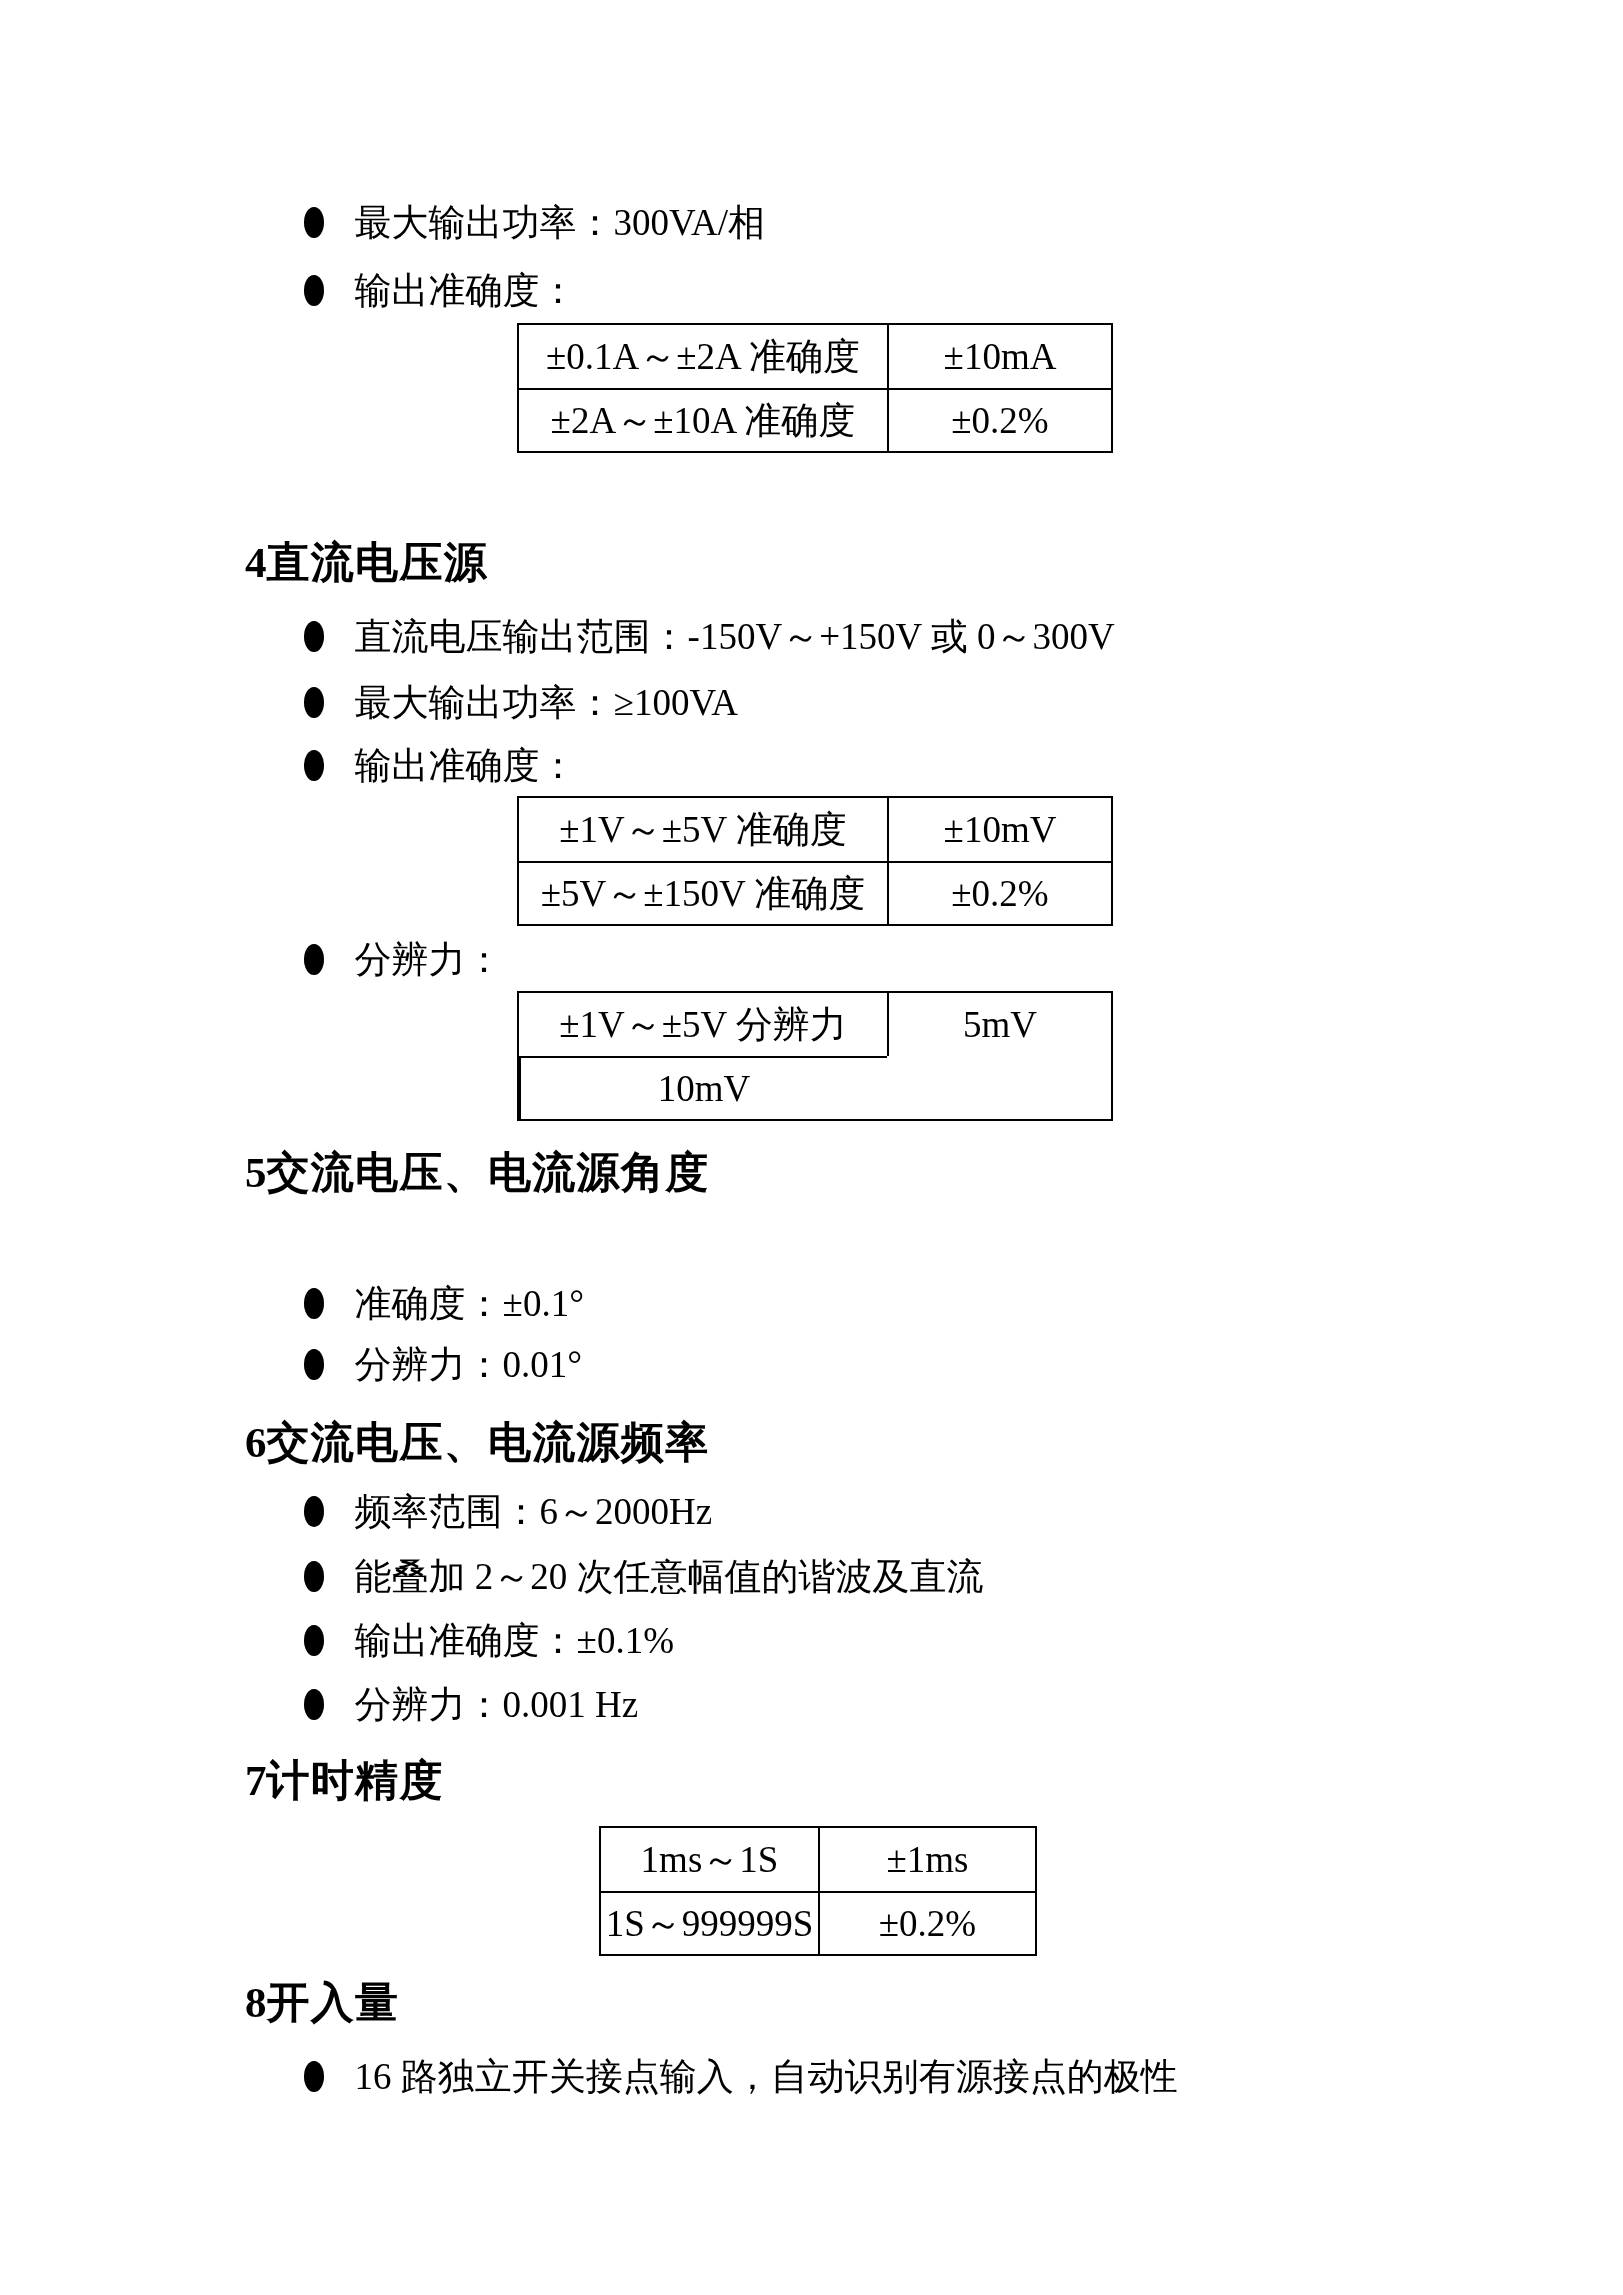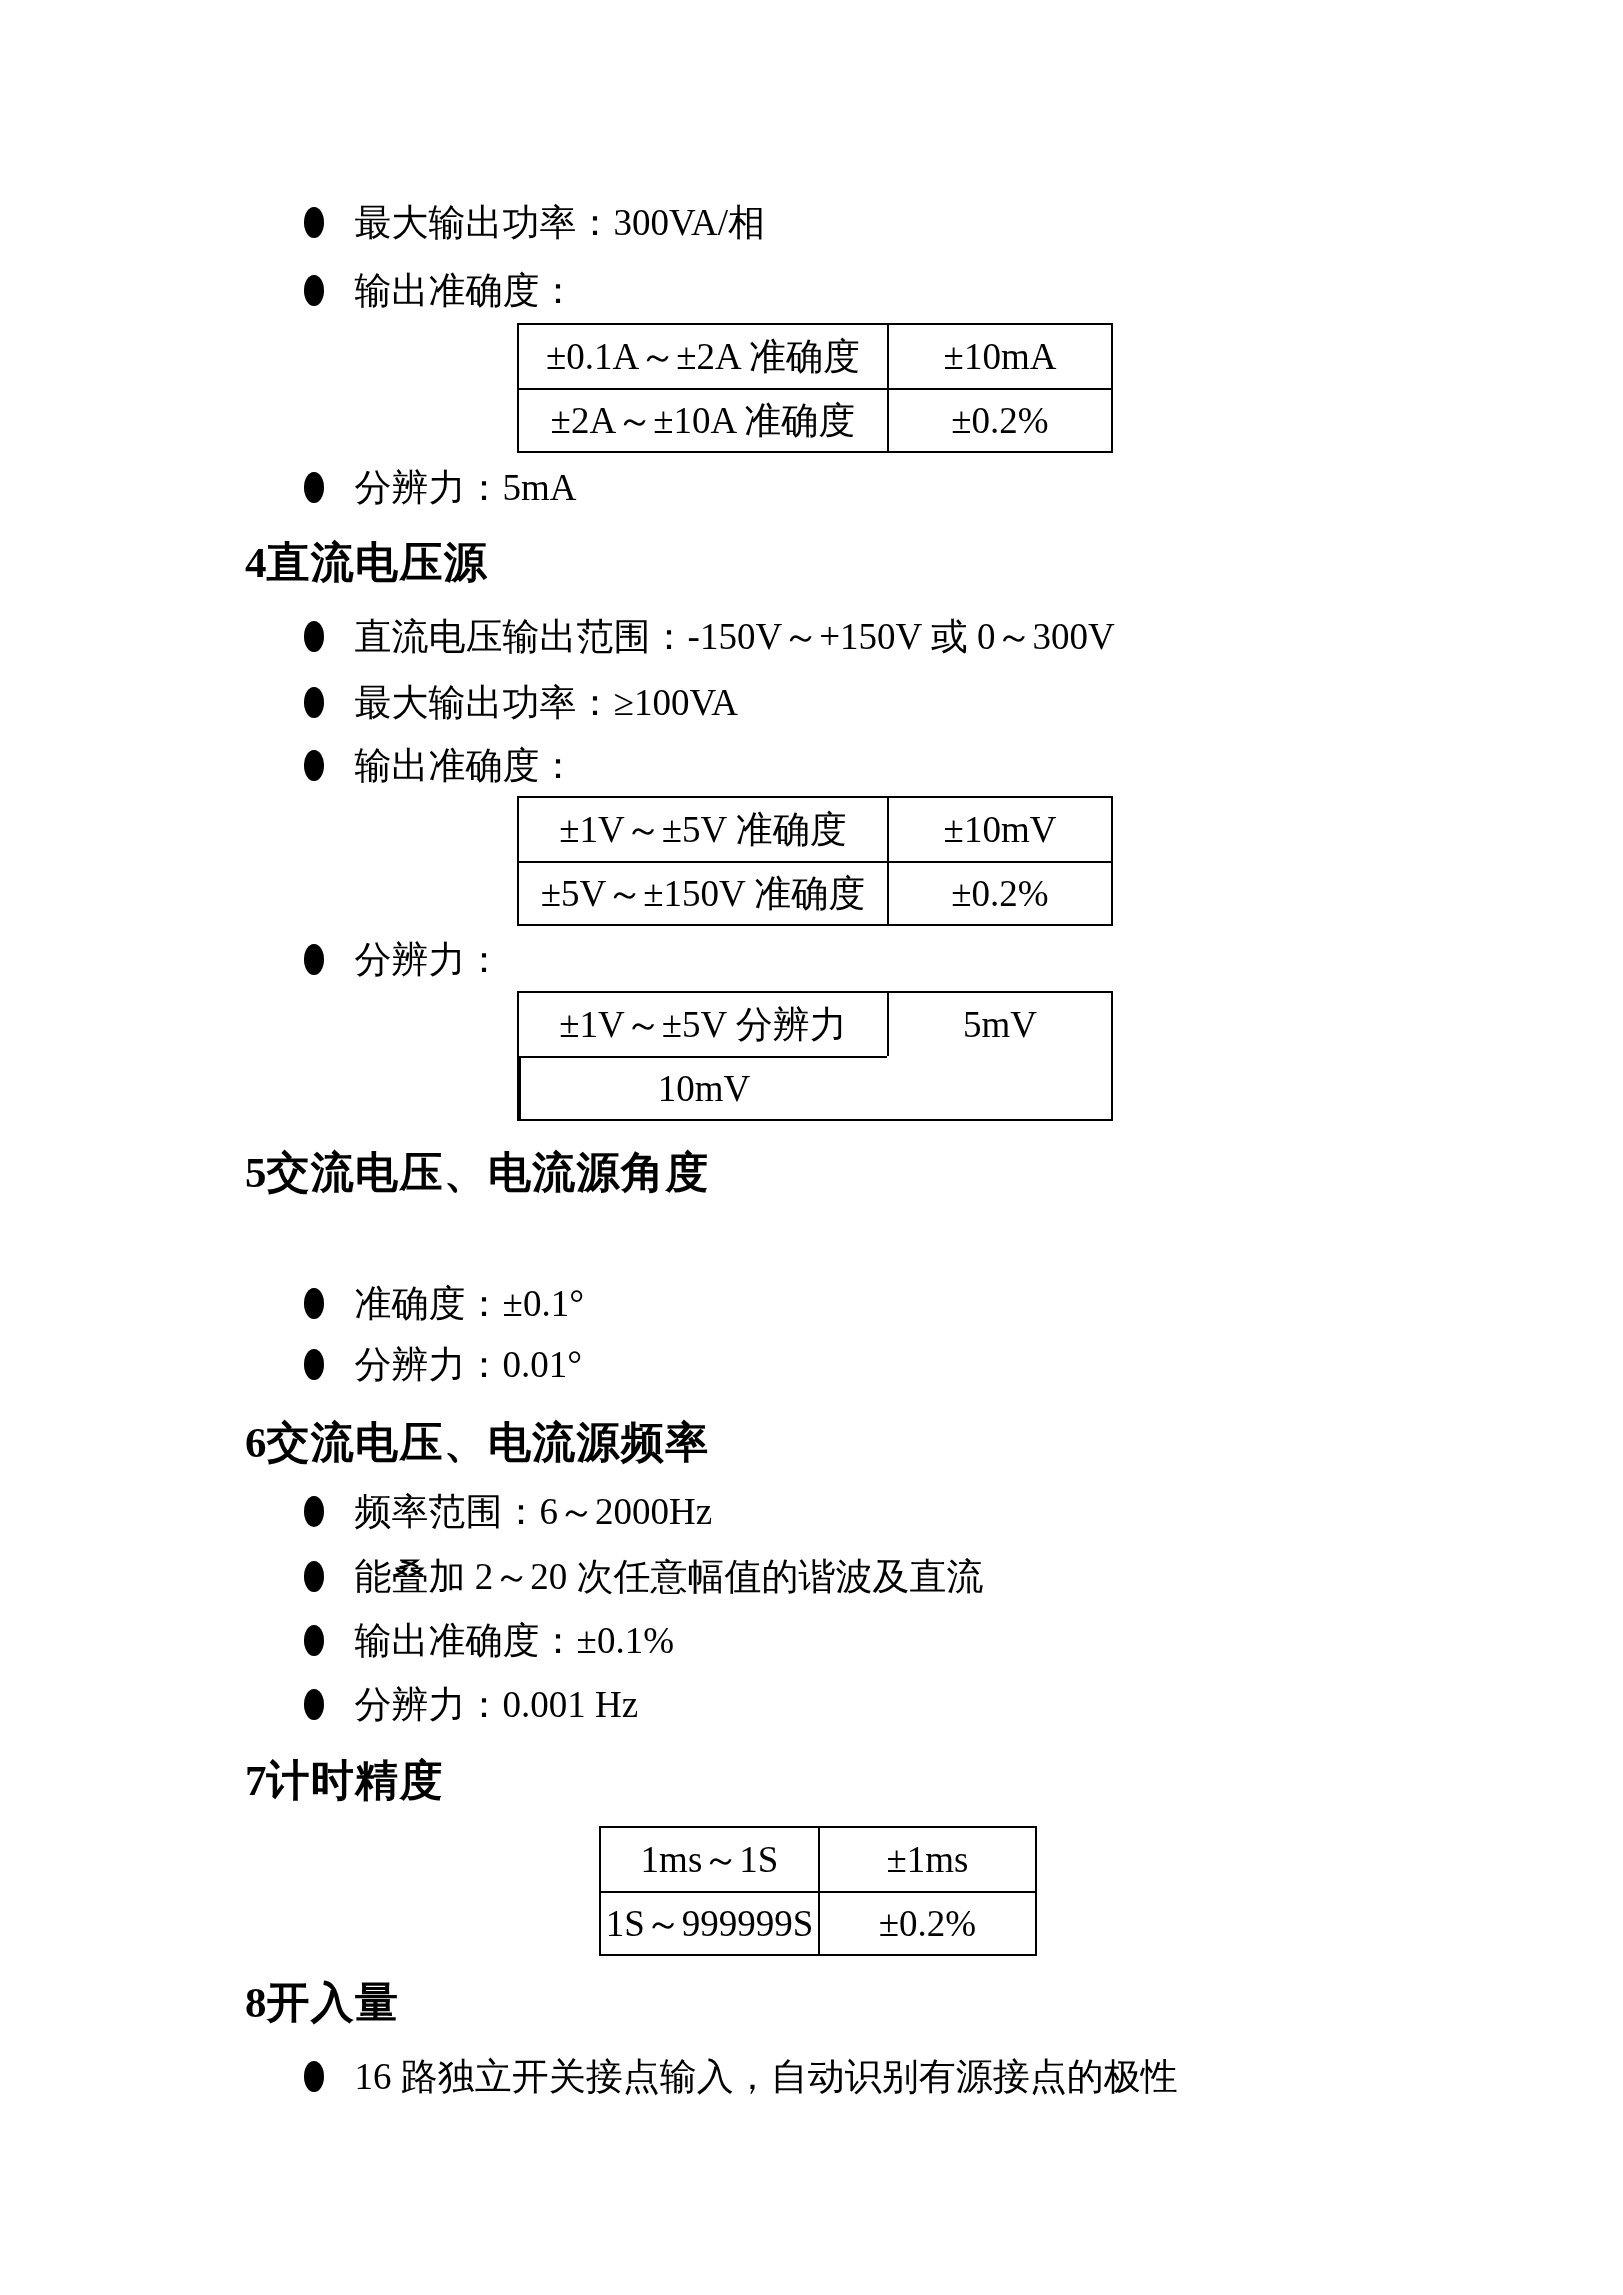--- a/index.html
+++ b/index.html
@@ -57,24 +57,20 @@
     <span class="bt">输出准确度：</span>
   </div>
 
   <div class="spec-table t-wide" style="top:323px">
     <div class="cell">±0.1A～±2A 准确度</div>
     <div class="cell vdiv">±10mA</div>
     <div class="cell hdiv">±2A～±10A 准确度</div>
     <div class="cell vdiv hdiv">±0.2%</div>
   </div>
 
-  <div class="bullet" style="top:455px">
-    <span class="dot"></span>
-    <span class="bt">分辨力：5mA</span>
-  </div>
 
   <div class="heading" style="top:530px">
     <span class="num">4</span>
     <span class="ht">直流电压源</span>
   </div>
 
   <div class="bullet" style="top:604px">
     <span class="dot"></span>
     <span class="bt">直流电压输出范围：-150V～+150V 或 0～300V</span>
   </div>

